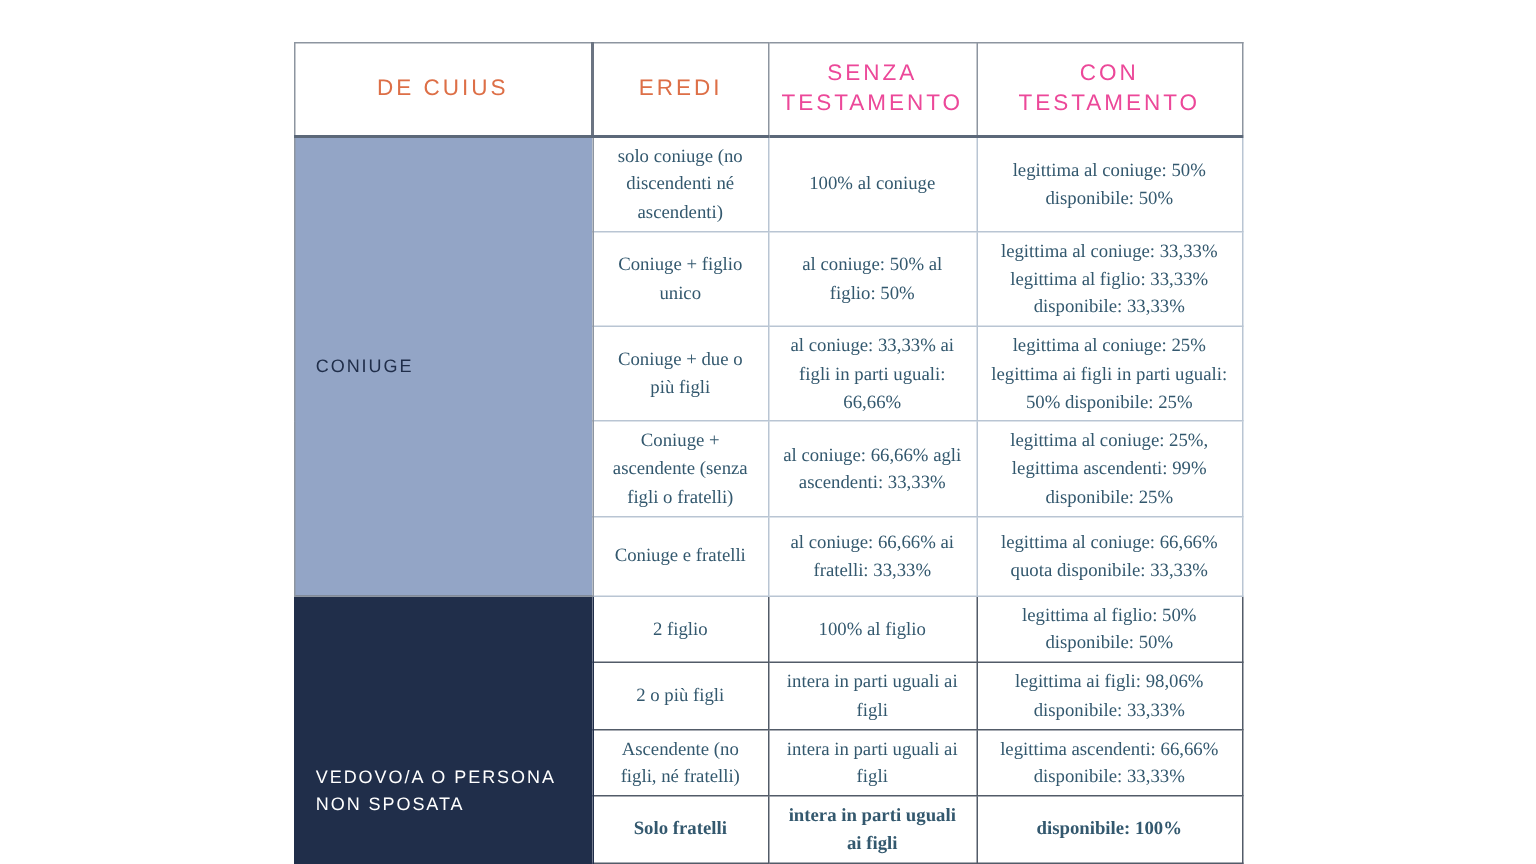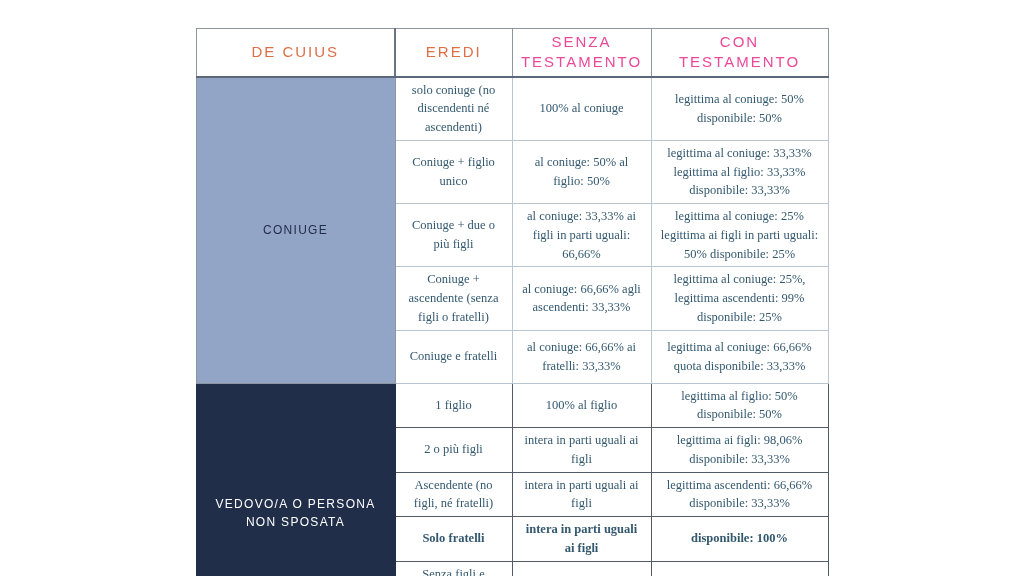--- a/index.html
+++ b/index.html
@@ -15,21 +15,21 @@
     table-layout: fixed;
   }
 
   
   col.c1 { width: 199px; }
   col.c2 { width: 117px; }
   col.c3 { width: 139px; }
   col.c4 { width: 177px; }
 
   
-  tr.hdr-row { height: 48px; }
+  tr.hdr-row { height: 62px; }
   td.hdr {
     background: #ffffff;
     border: 1px solid #8d95a0;
     border-bottom: 2px solid #5c6879;
     text-align: center;
     vertical-align: middle;
     font-family: "Liberation Sans", sans-serif;
     font-size: 15px;
     font-weight: 400;
     letter-spacing: 2px;
@@ -49,21 +49,20 @@
     line-height: 1.5;
     color: #33586e;
     padding: 3px 9px;
     background: #ffffff;
   }
   tr.g1 td.cell { border: 1px solid #b9c5d3; }
   tr.g2 td.cell { border: 1px solid #525b68; }
 
   
   td.group {
-    text-align: center;
     vertical-align: middle;
     font-family: "Liberation Sans", sans-serif;
     font-weight: 400;
     letter-spacing: 1.3px;
     padding: 4px 14px;
     line-height: 1.5;
   }
   td.group.coniuge {
     background: #93a5c6;
     color: #202e4a;
@@ -132,21 +131,21 @@
       <td class="cell">legittima al coniuge: 25%, legittima ascendenti: 99% disponibile: 25%</td>
     </tr>
     <tr class="g1 r5">
       <td class="cell">Coniuge e fratelli</td>
       <td class="cell">al coniuge: 66,66% ai fratelli: 33,33%</td>
       <td class="cell">legittima al coniuge: 66,66% quota disponibile: 33,33%</td>
     </tr>
 
     <tr class="g2 r6">
       <td class="group vedovo" rowspan="5">VEDOVO/A O PERSONA NON SPOSATA</td>
-      <td class="cell">1 figlio</td>
+      <td class="cell">2 figlio</td>
       <td class="cell">100% al figlio</td>
       <td class="cell">legittima al figlio: 50% disponibile: 50%</td>
     </tr>
     <tr class="g2 r7">
       <td class="cell">2 o più figli</td>
       <td class="cell">intera in parti uguali ai figli</td>
       <td class="cell">legittima ai figli: 98,06% disponibile: 33,33%</td>
     </tr>
     <tr class="g2 r8">
       <td class="cell">Ascendente (no figli, né fratelli)</td>

